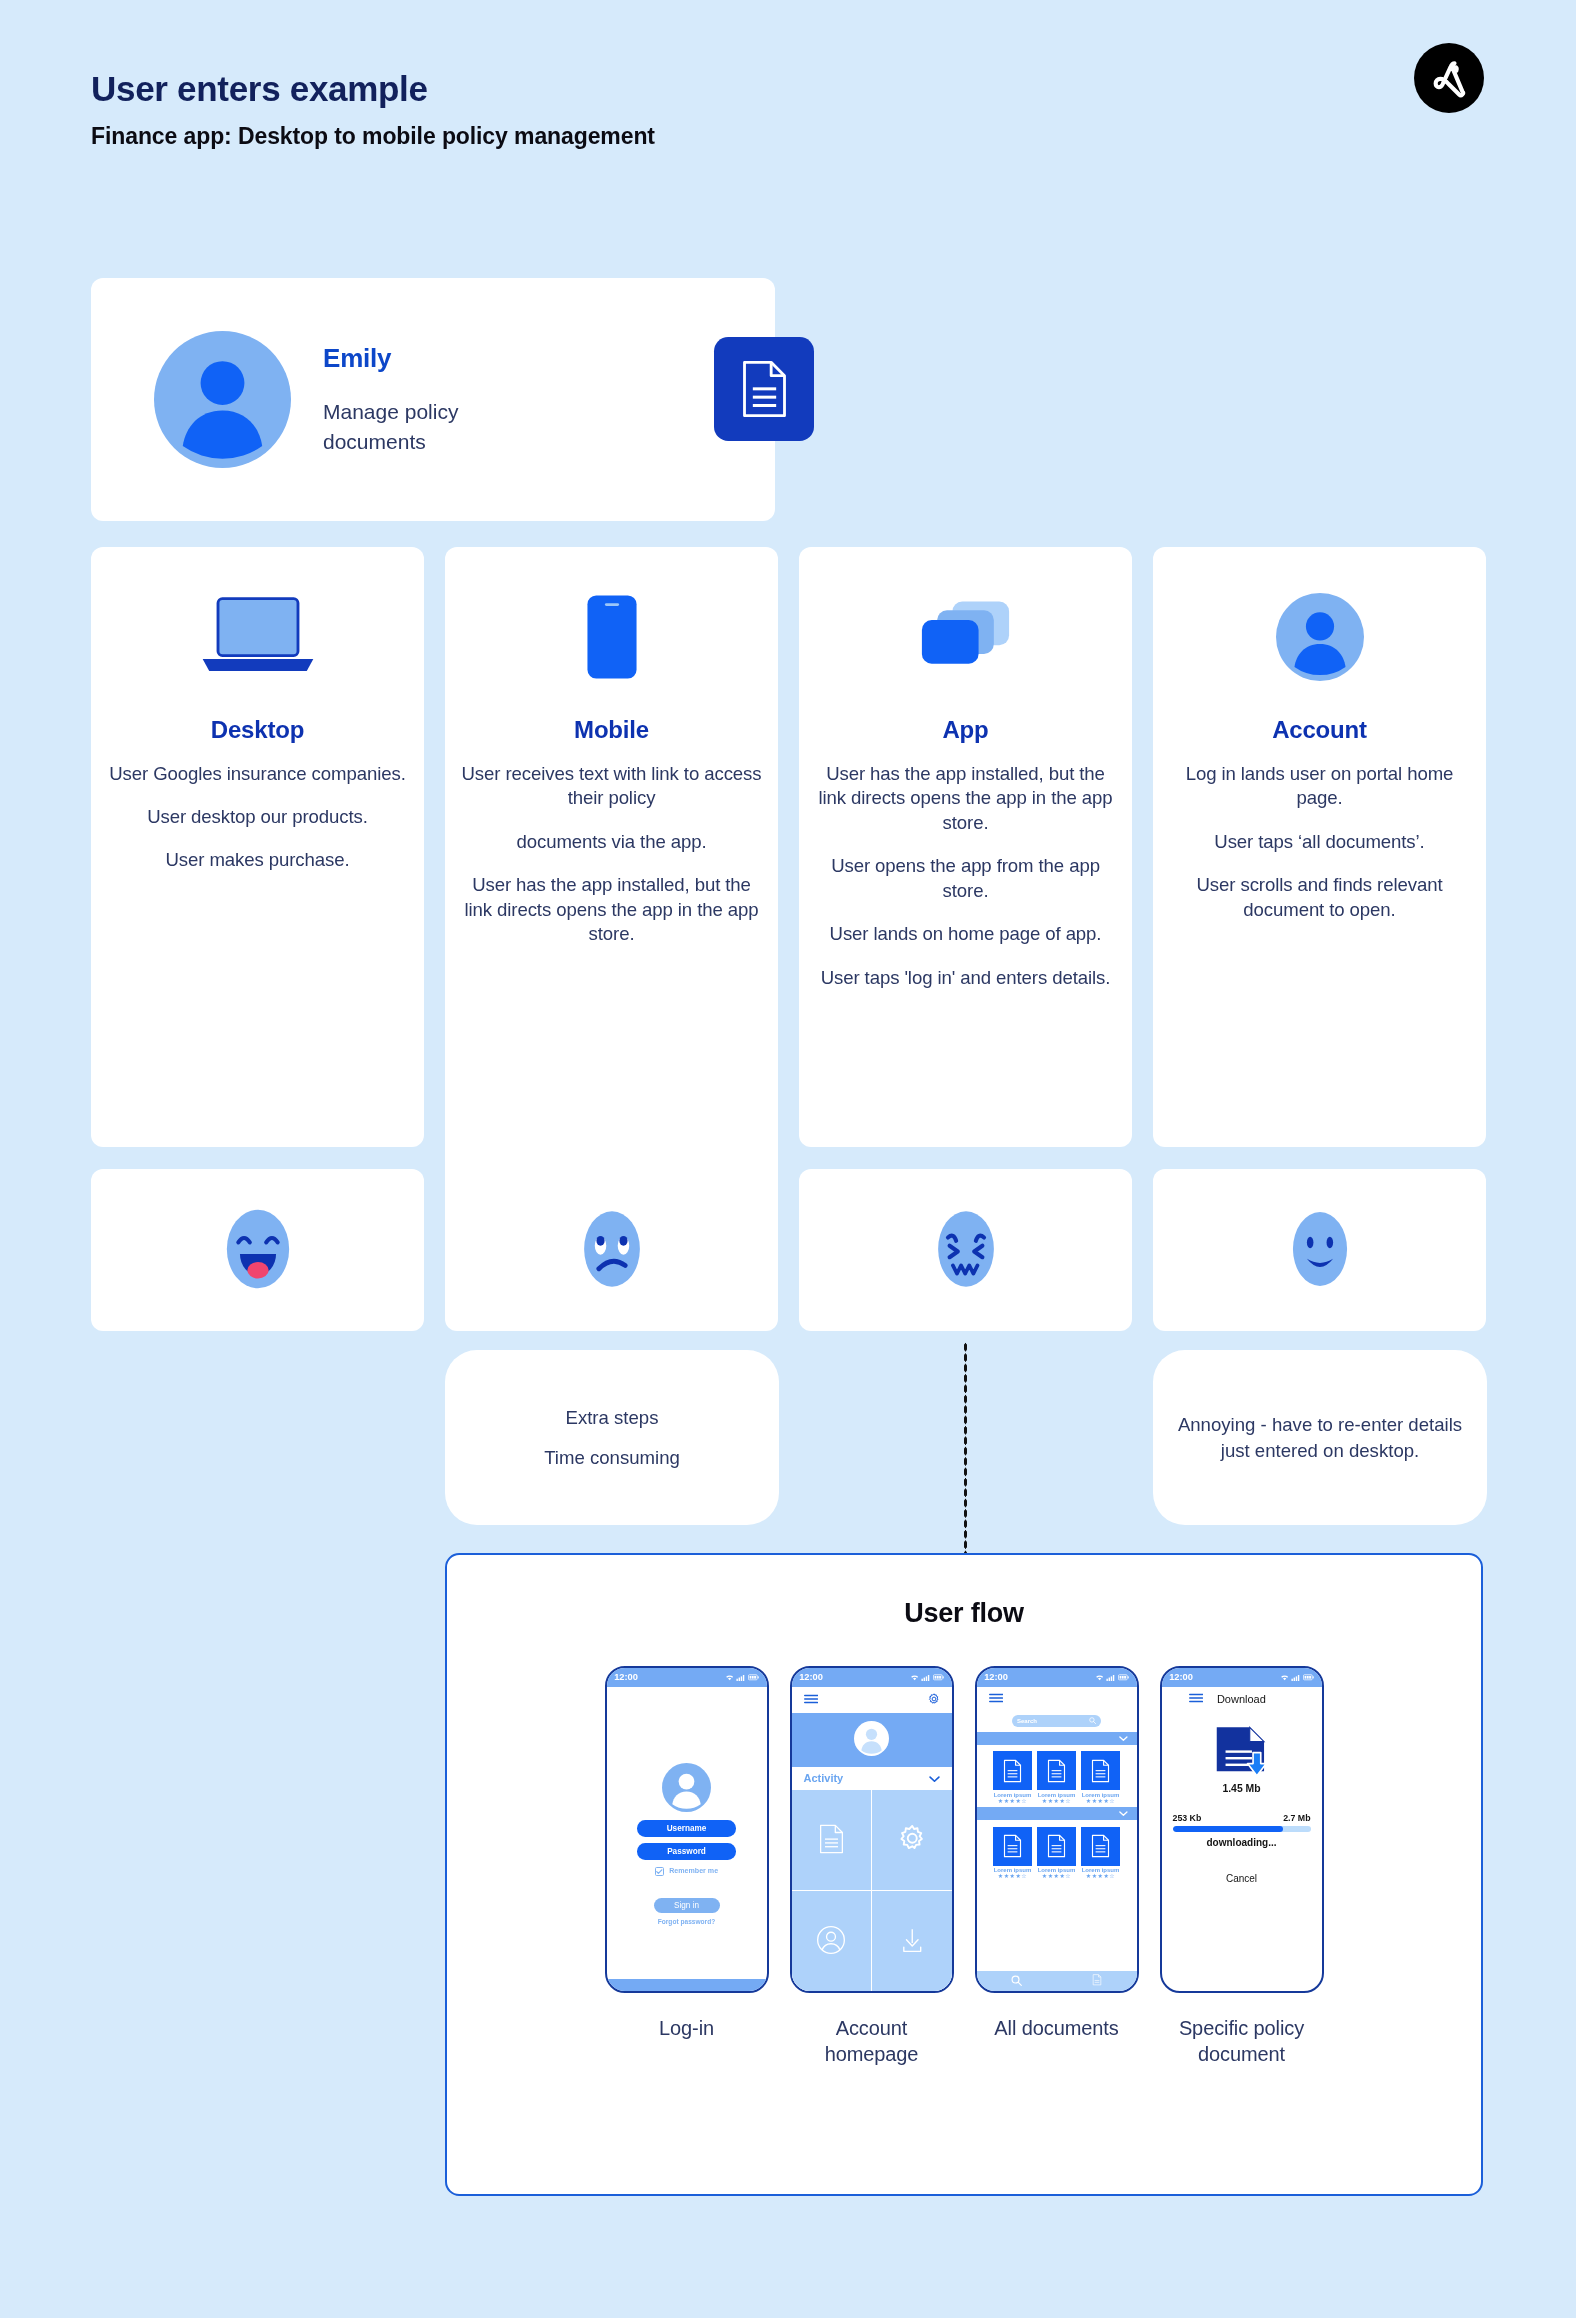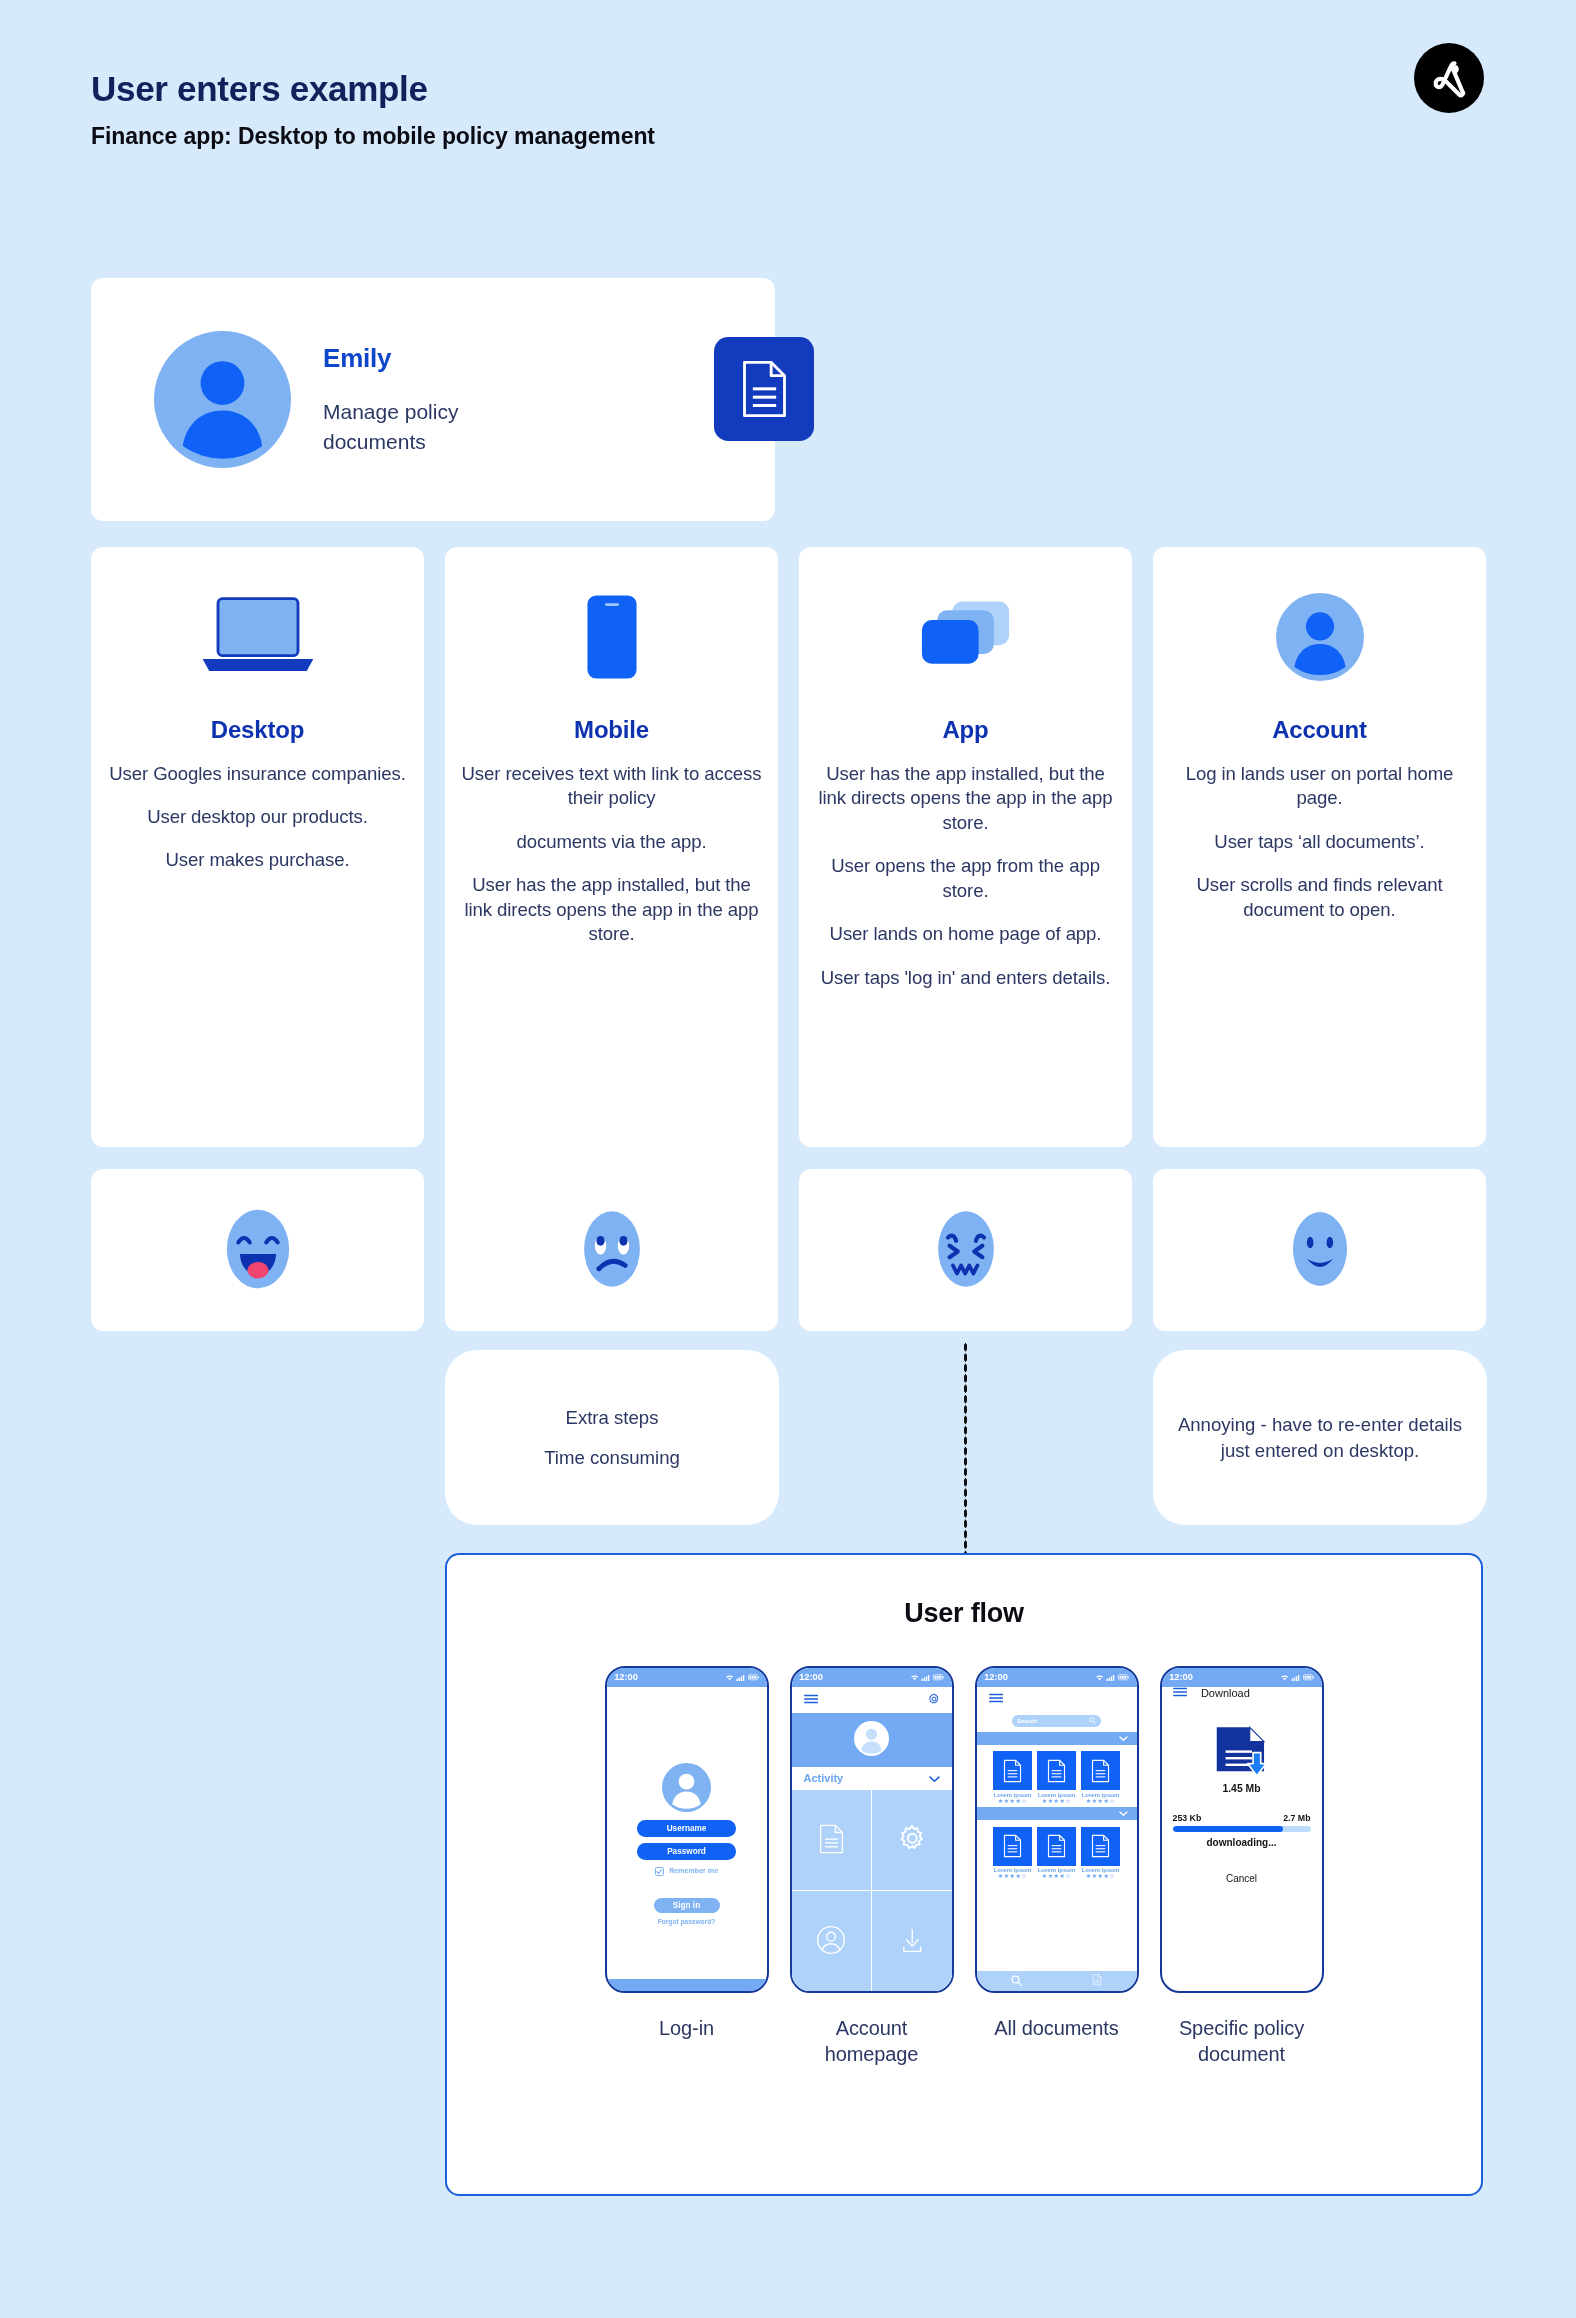--- a/index.html
+++ b/index.html
@@ -121,21 +121,21 @@
   .lg-remember {
     display: flex; align-items: center; justify-content: center; gap: 5px;
     margin-top: 7.1px; font-size: 7.1px; color: #7fb2f2; font-weight: bold;
   }
   .lg-check {
     width: 9.3px; height: 9.3px; border: 1.1px solid #7fb2f2; border-radius: 1.6px;
     display: flex; align-items: center; justify-content: center;
   }
   .lg-signin {
     width: 66px; height: 15.3px; background: #7fb2f2; border-radius: 7.7px;
-    margin: 22px auto 0; color: #fff; font-size: 8.2px; font-weight: bold;
+    margin: 22px auto 0; color: #fff; font-size: 8.2px; font-weight: normal;
     display: flex; align-items: center; justify-content: center;
   }
   .lg-forgot { text-align: center; font-size: 6.6px; color: #7fb2f2; margin-top: 5px; font-weight: bold; }
   .lg-foot { height: 12px; background: #74aaf4; margin-top: auto; }
 
   
   .hm-bar { height: 26px; background: #fff; display: flex; align-items: center; justify-content: space-between; padding: 0 12px; }
   .hm-hero { height: 54px; background: #74aaf4; display: flex; align-items: center; justify-content: center; }
   .hm-act { height: 23px; background: #fff; display: flex; align-items: center; justify-content: space-between; padding: 0 12px;
             font-size: 11px; font-weight: bold; color: #6aa5f0; }
@@ -153,21 +153,21 @@
   .dc-sec { height: 13px; background: #74aaf4; display: flex; align-items: center; justify-content: flex-end; padding-right: 8.8px; }
   .dc-grid { display: flex; justify-content: center; gap: 5px; padding: 6.6px 0 3.3px; }
   .dc-it { width: 39px; display: flex; flex-direction: column; align-items: center; }
   .dc-tile { width: 39px; height: 39px; background: #1062f6; display: flex; align-items: center; justify-content: center; }
   .dc-lab { font-size: 6px; color: #6aa5f0; margin-top: 1.6px; font-weight: bold; }
   .dc-stars { font-size: 6px; color: #6aa5f0; letter-spacing: 0.5px; line-height: 1; }
   .dc-nav { height: 20px; background: #aed2fa; margin-top: auto;
             display: flex; align-items: center; justify-content: space-around; }
 
   
-  .dl-bar { height: 25px; display: flex; align-items: flex-start; padding: 0 11px; gap: 14.2px; }
+  .dl-bar { height: 25px; display: flex; align-items: center; padding: 0 27px; gap: 14.2px; }
   .dl-title { font-size: 11px; color: #141414; }
   .dl-doc { display: flex; justify-content: center; margin-top: 12px; }
   .dl-size { text-align: center; font-size: 10.4px; color: #141414; margin-top: 4.4px; font-weight: bold; }
   .dl-prog-labels { display: flex; justify-content: space-between; padding: 0 11px; margin-top: 18.6px;
                     font-size: 8.8px; color: #141414; font-weight: bold; }
   .dl-track { margin: 3.3px 11px 0; height: 6px; background: #bcdcfb; border-radius: 3.3px; overflow: hidden; }
   .dl-fill { height: 100%; background: #1062f6; border-radius: 3.3px; }
   .dl-status { text-align: center; font-size: 10px; color: #141414; margin-top: 5.5px; font-weight: bold; }
   .dl-cancel { text-align: center; font-size: 10px; color: #141414; margin-top: 25px; }
 </style>

